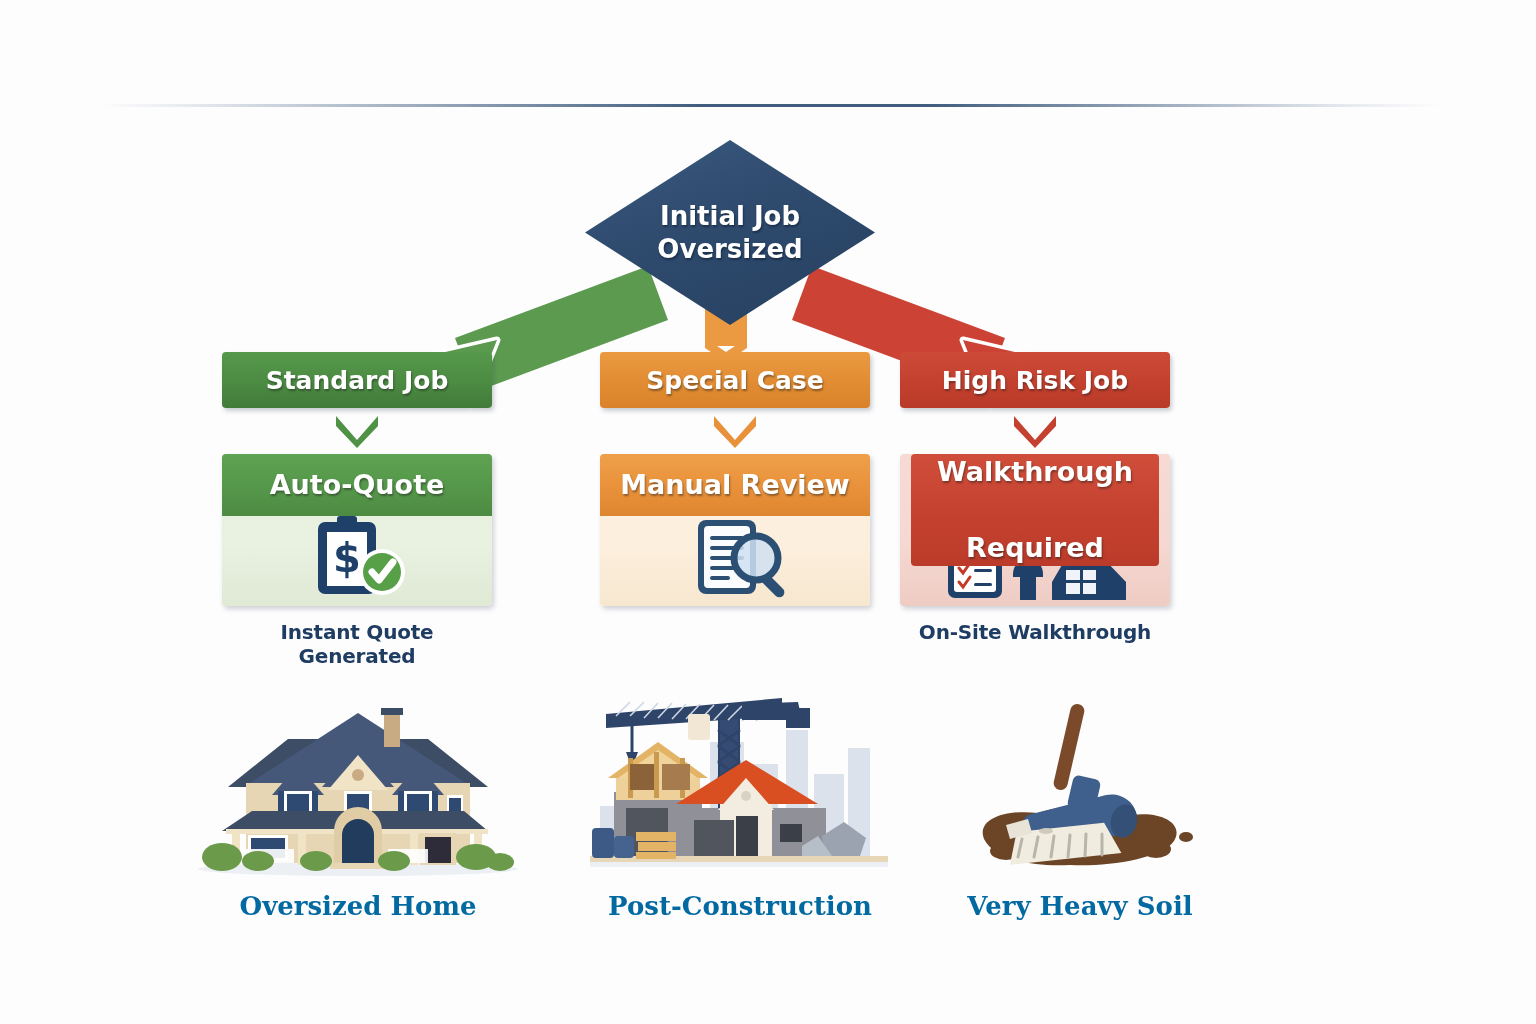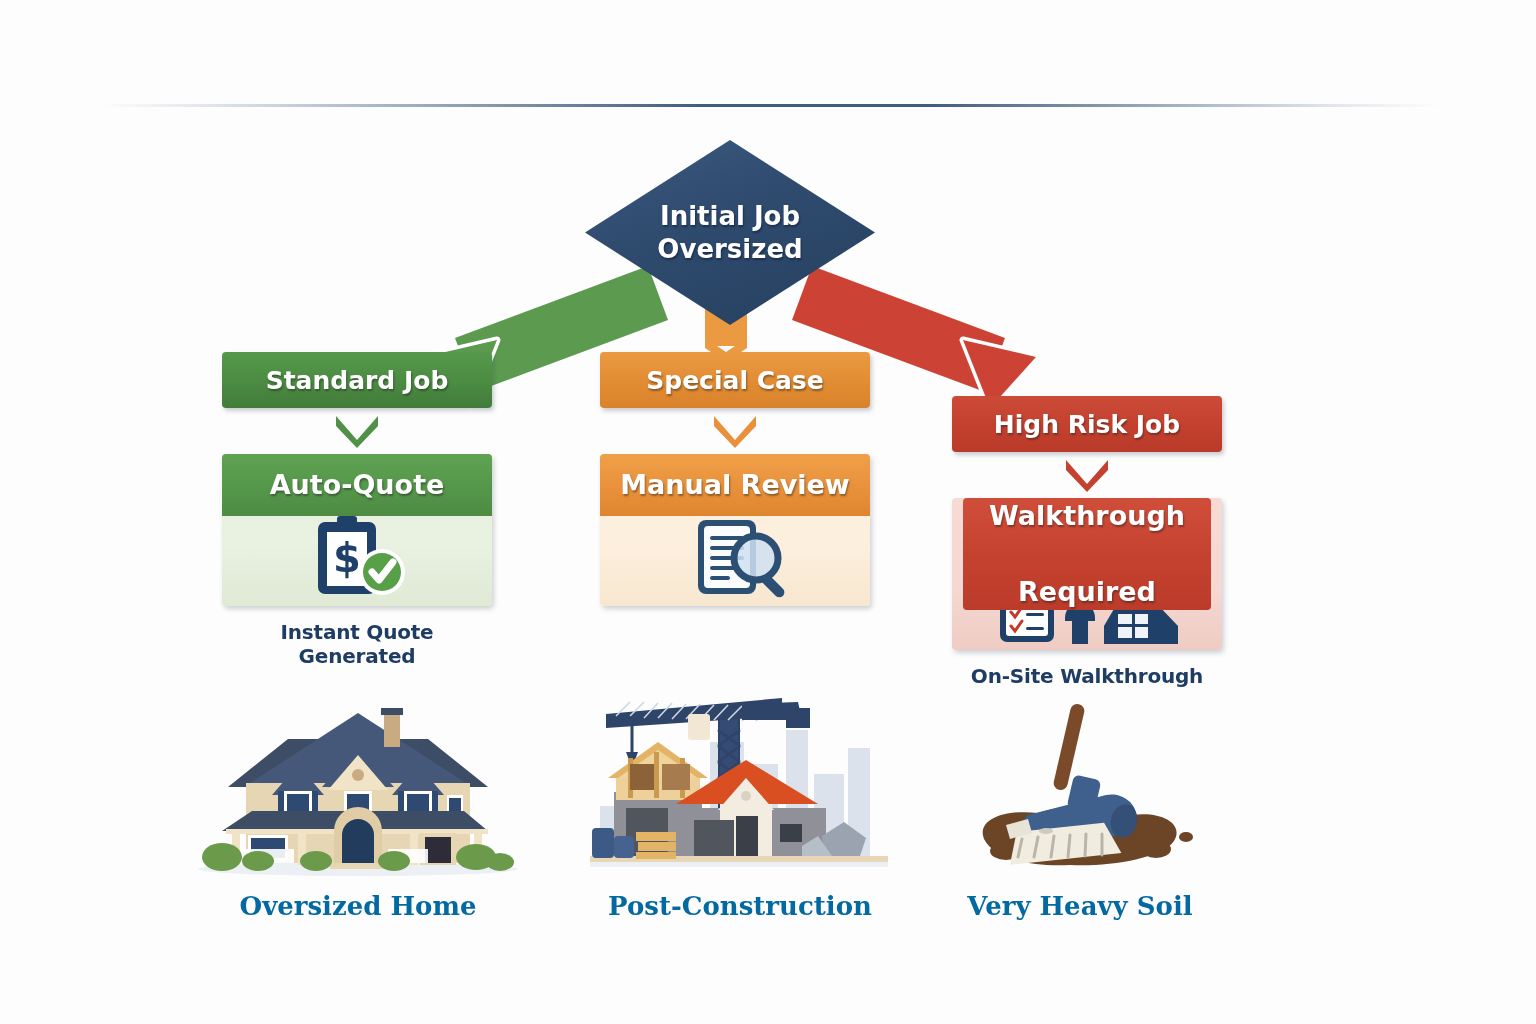--- a/index.html
+++ b/index.html
@@ -49,21 +49,21 @@
     text-align:center;
   }
 
   
   .connectors{position:absolute;left:0;top:0;width:1536px;height:1024px;pointer-events:none;}
 
   
   .col{position:absolute;top:352px;width:270px;}
   .col-0{left:222px;}
   .col-1{left:588px;margin-left:12px;}
-  .col-2{left:952px;margin-top:44px;}
+  .col-2{left:900px;}
 
   .banner{
     position:relative;
     height:56px;border-radius:4px;
     display:flex;align-items:center;justify-content:center;
     color:#fff;font-weight:bold;font-size:25px;
     font-family:"DejaVu Sans",sans-serif;
     text-shadow:1px 2px 2px rgba(30,30,30,.45);
     box-shadow:2px 3px 4px rgba(70,80,90,.28);
   }

